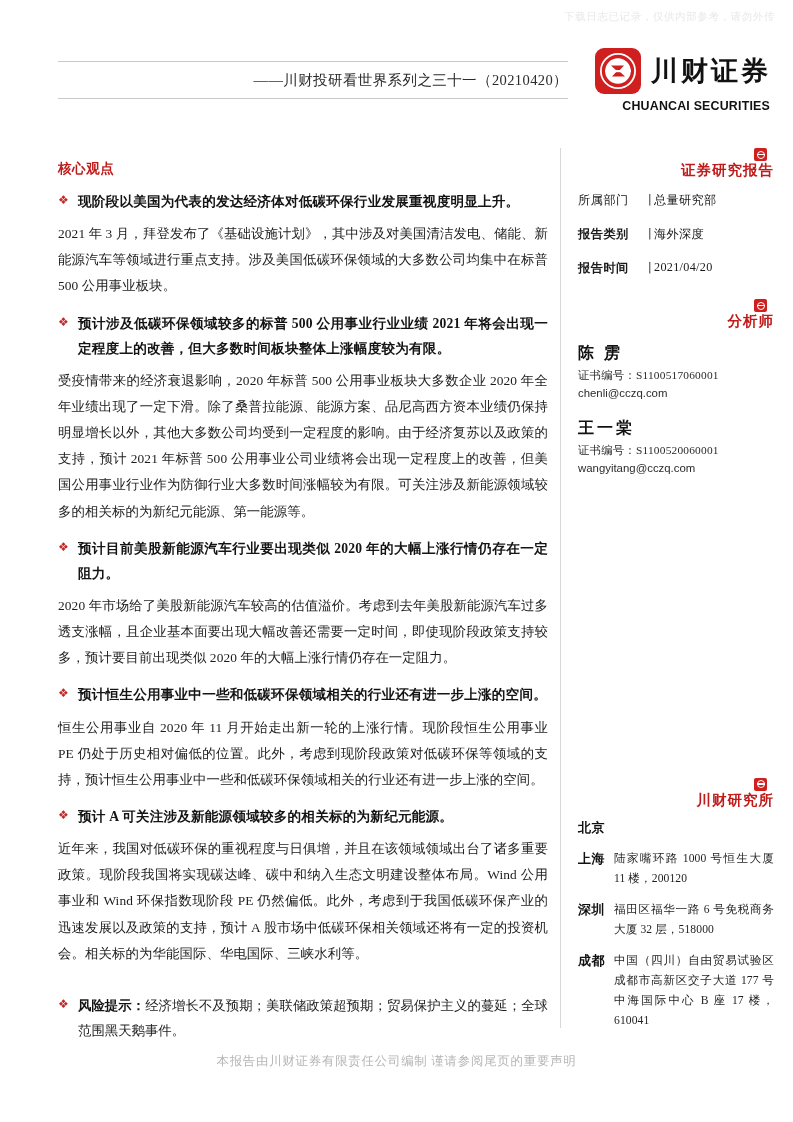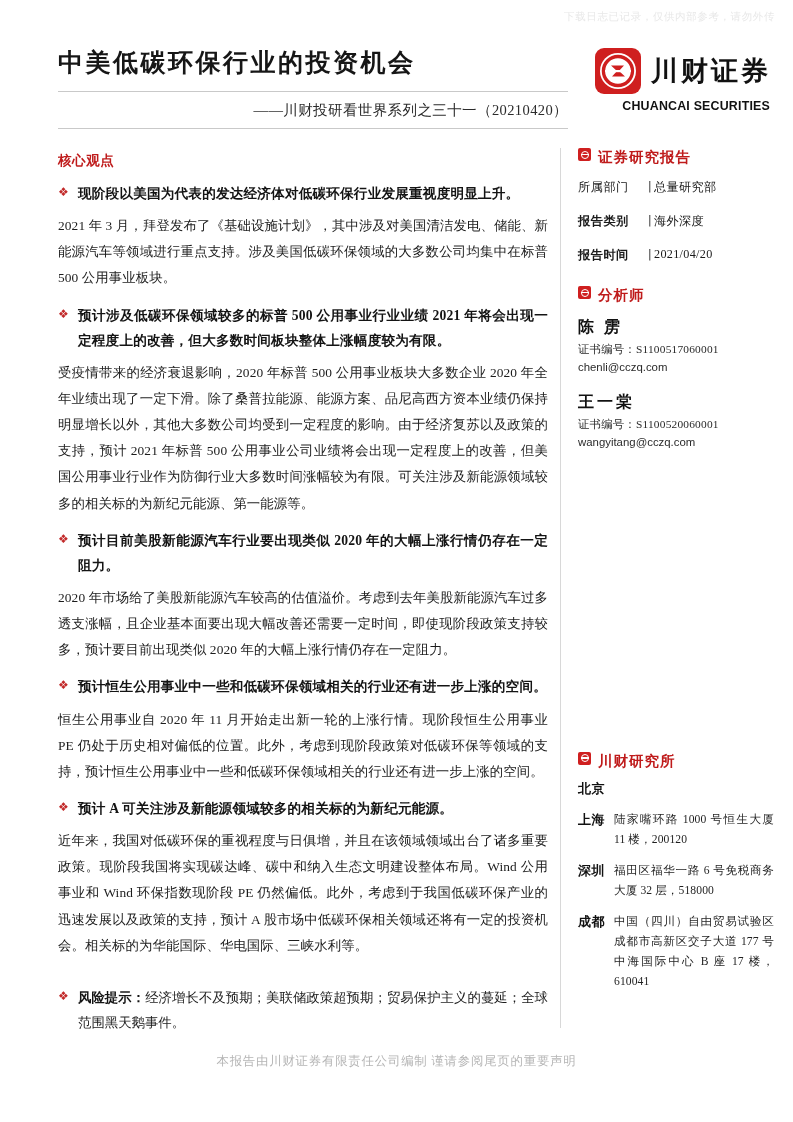--- a/index.html
+++ b/index.html
@@ -142,21 +142,21 @@
     left: 560px;
     top: 0px;
     width: 0;
     height: 880px;
     border-left: 1px solid #d8d8d8;
   }
 
   .main-col {
     position: absolute;
     left: 58px;
-    top: 4px;
+    top: 12px;
     width: 490px;
   }
   .side-col {
     position: absolute;
     left: 578px;
     top: 0;
     width: 196px;
   }
 
   
@@ -211,22 +211,23 @@
     text-align: justify;
   }
   .risk-label {
     font-weight: bold;
     color: #141414;
   }
 
   
   .side-head {
     display: flex;
-    align-items: flex-start;
+    align-items: flex-end;
     margin-bottom: 12px;
+    flex-direction: column;
   }
   .side-head.tight { margin-bottom: 8px; }
   .sq-icon {
     width: 13px;
     height: 13px;
     background: #cf1f1f;
     border-radius: 2px;
     position: relative;
     flex: none;
     margin-right: 7px;
@@ -340,21 +341,20 @@
 </head>
 <body>
 
 <div class="page">
 
   <div class="watermark">下载日志已记录，仅供内部参考，请勿外传</div>
 
   <div class="header">
 
     <div class="title-block">
-      <h1 class="doc-title">中美低碳环保行业的投资机会</h1>
       <div class="title-rule"></div>
       <div class="doc-subtitle">——川财投研看世界系列之三十一（20210420）</div>
       <div class="subtitle-rule"></div>
     </div>
 
     <div class="logo-wrap">
       <div class="logo-row">
         <div class="logo-mark">
           <div class="disc"></div>
           <svg width="36" height="36" viewBox="0 0 36 36">

